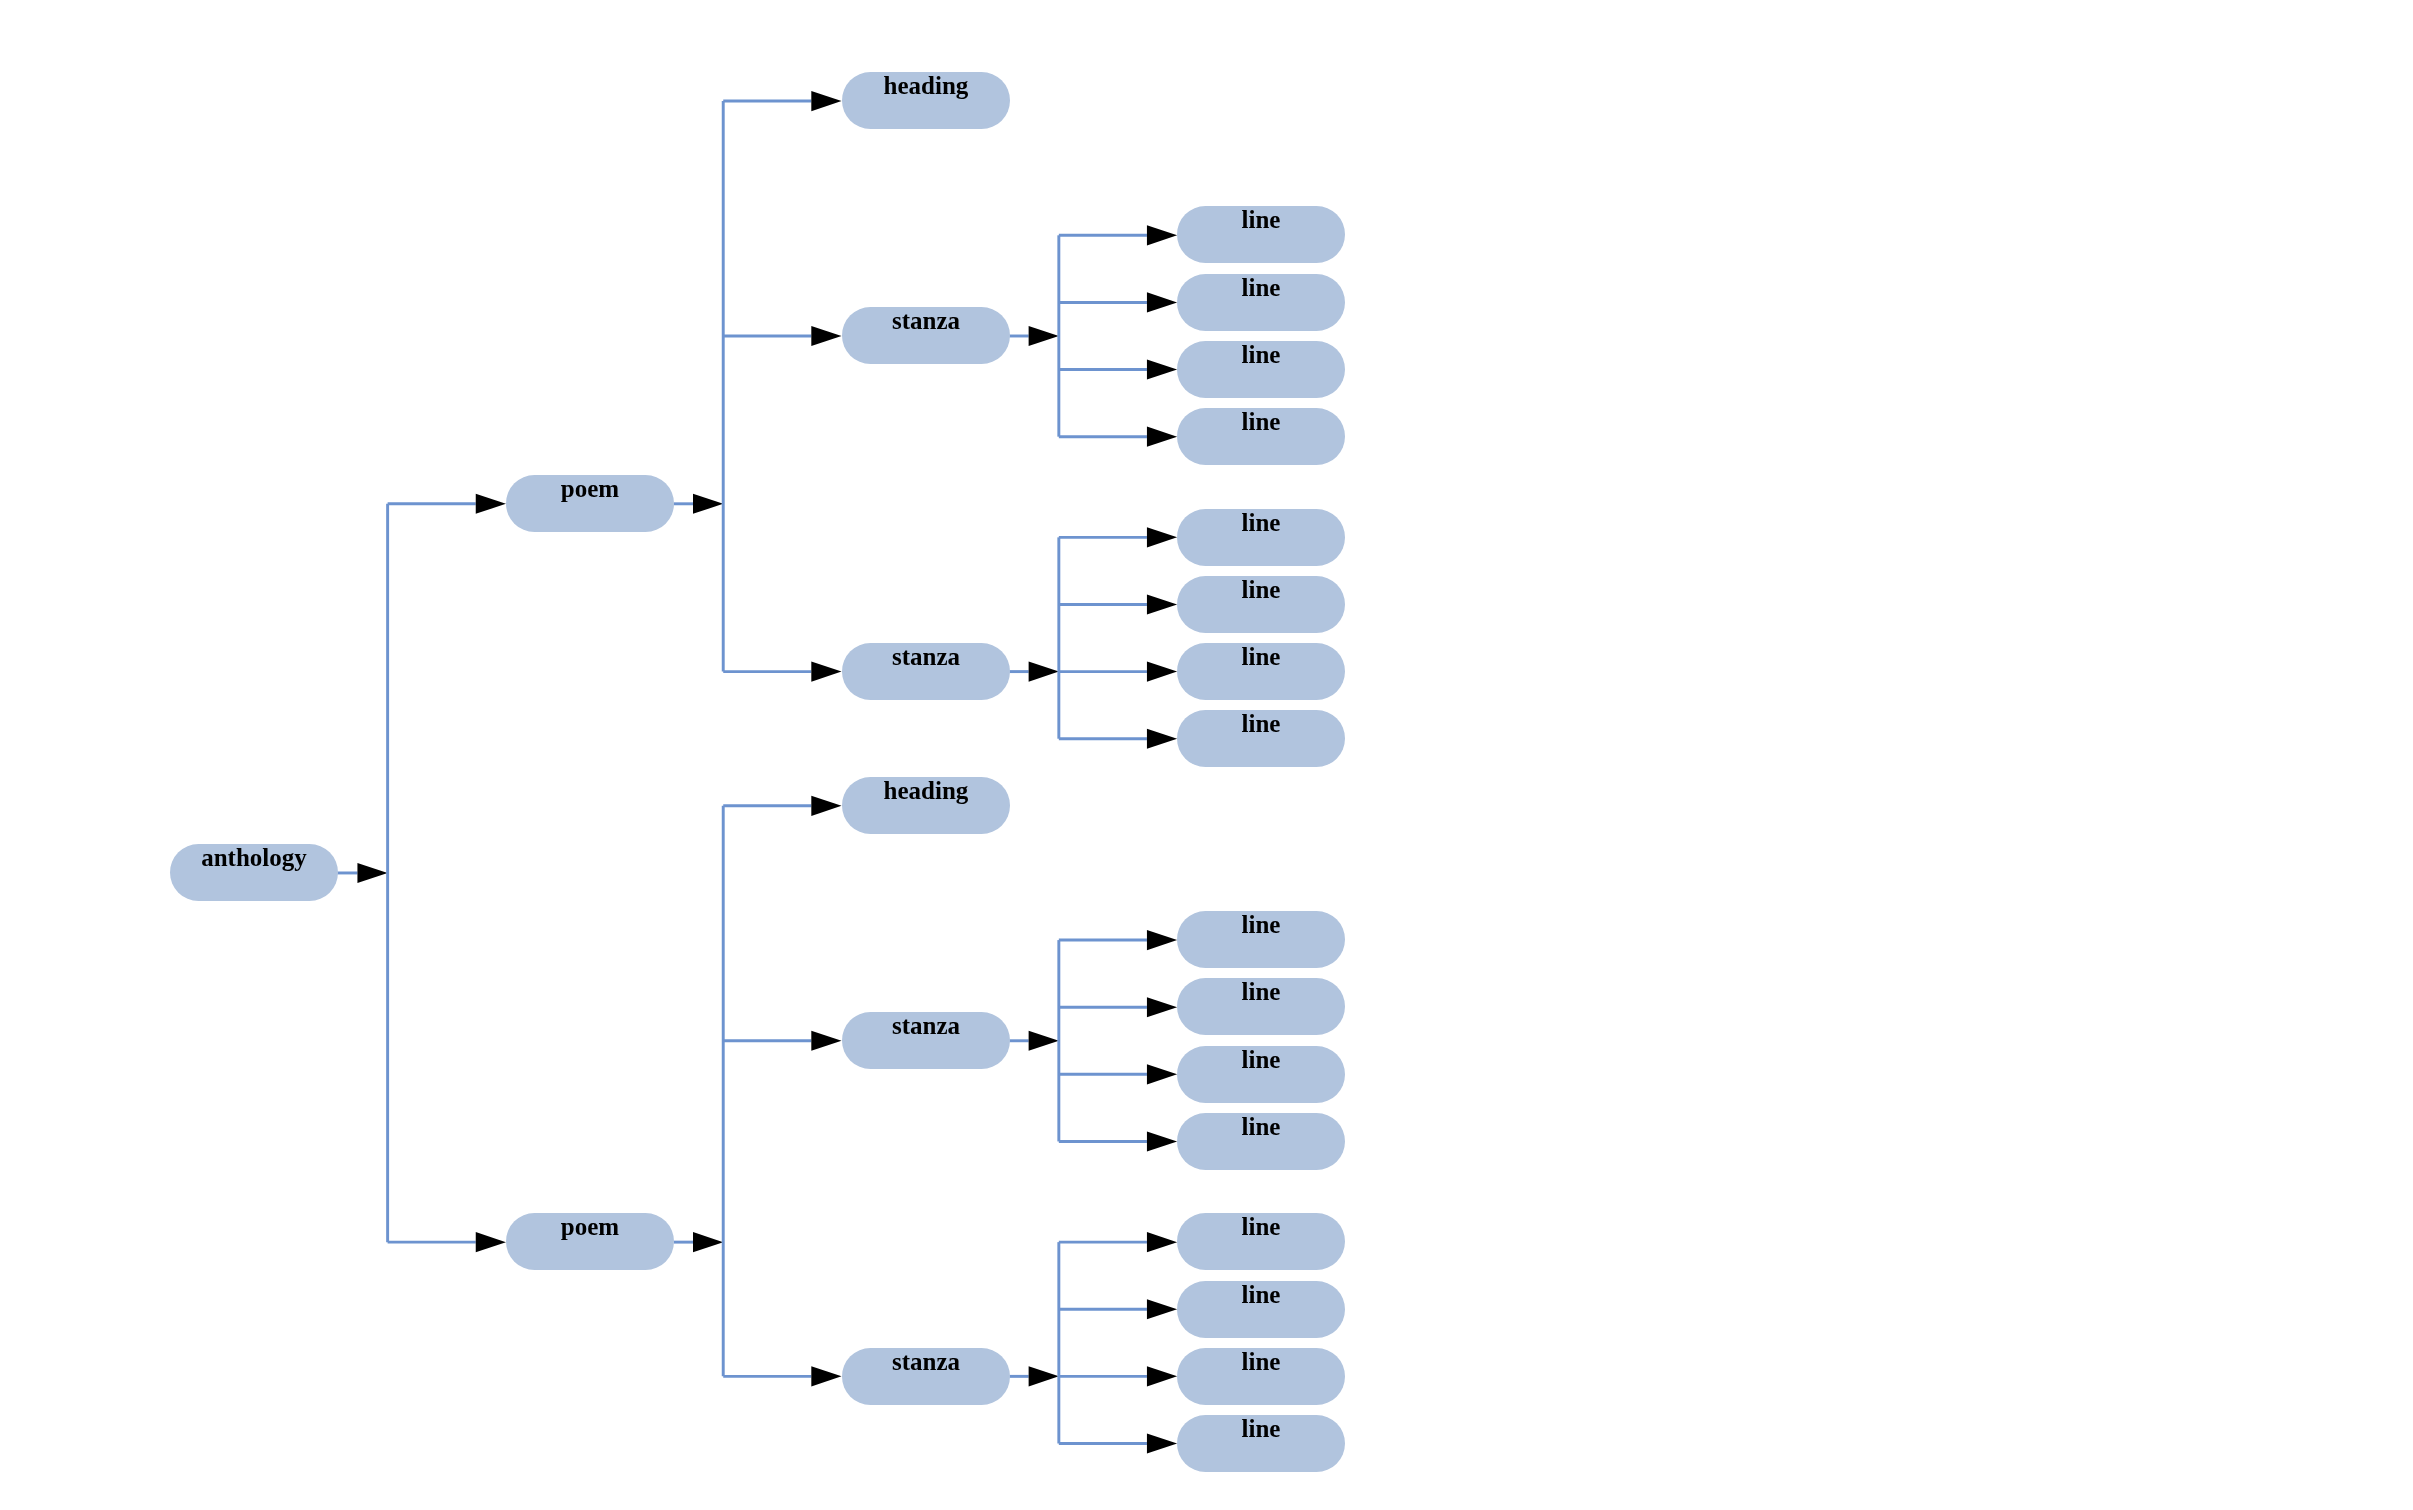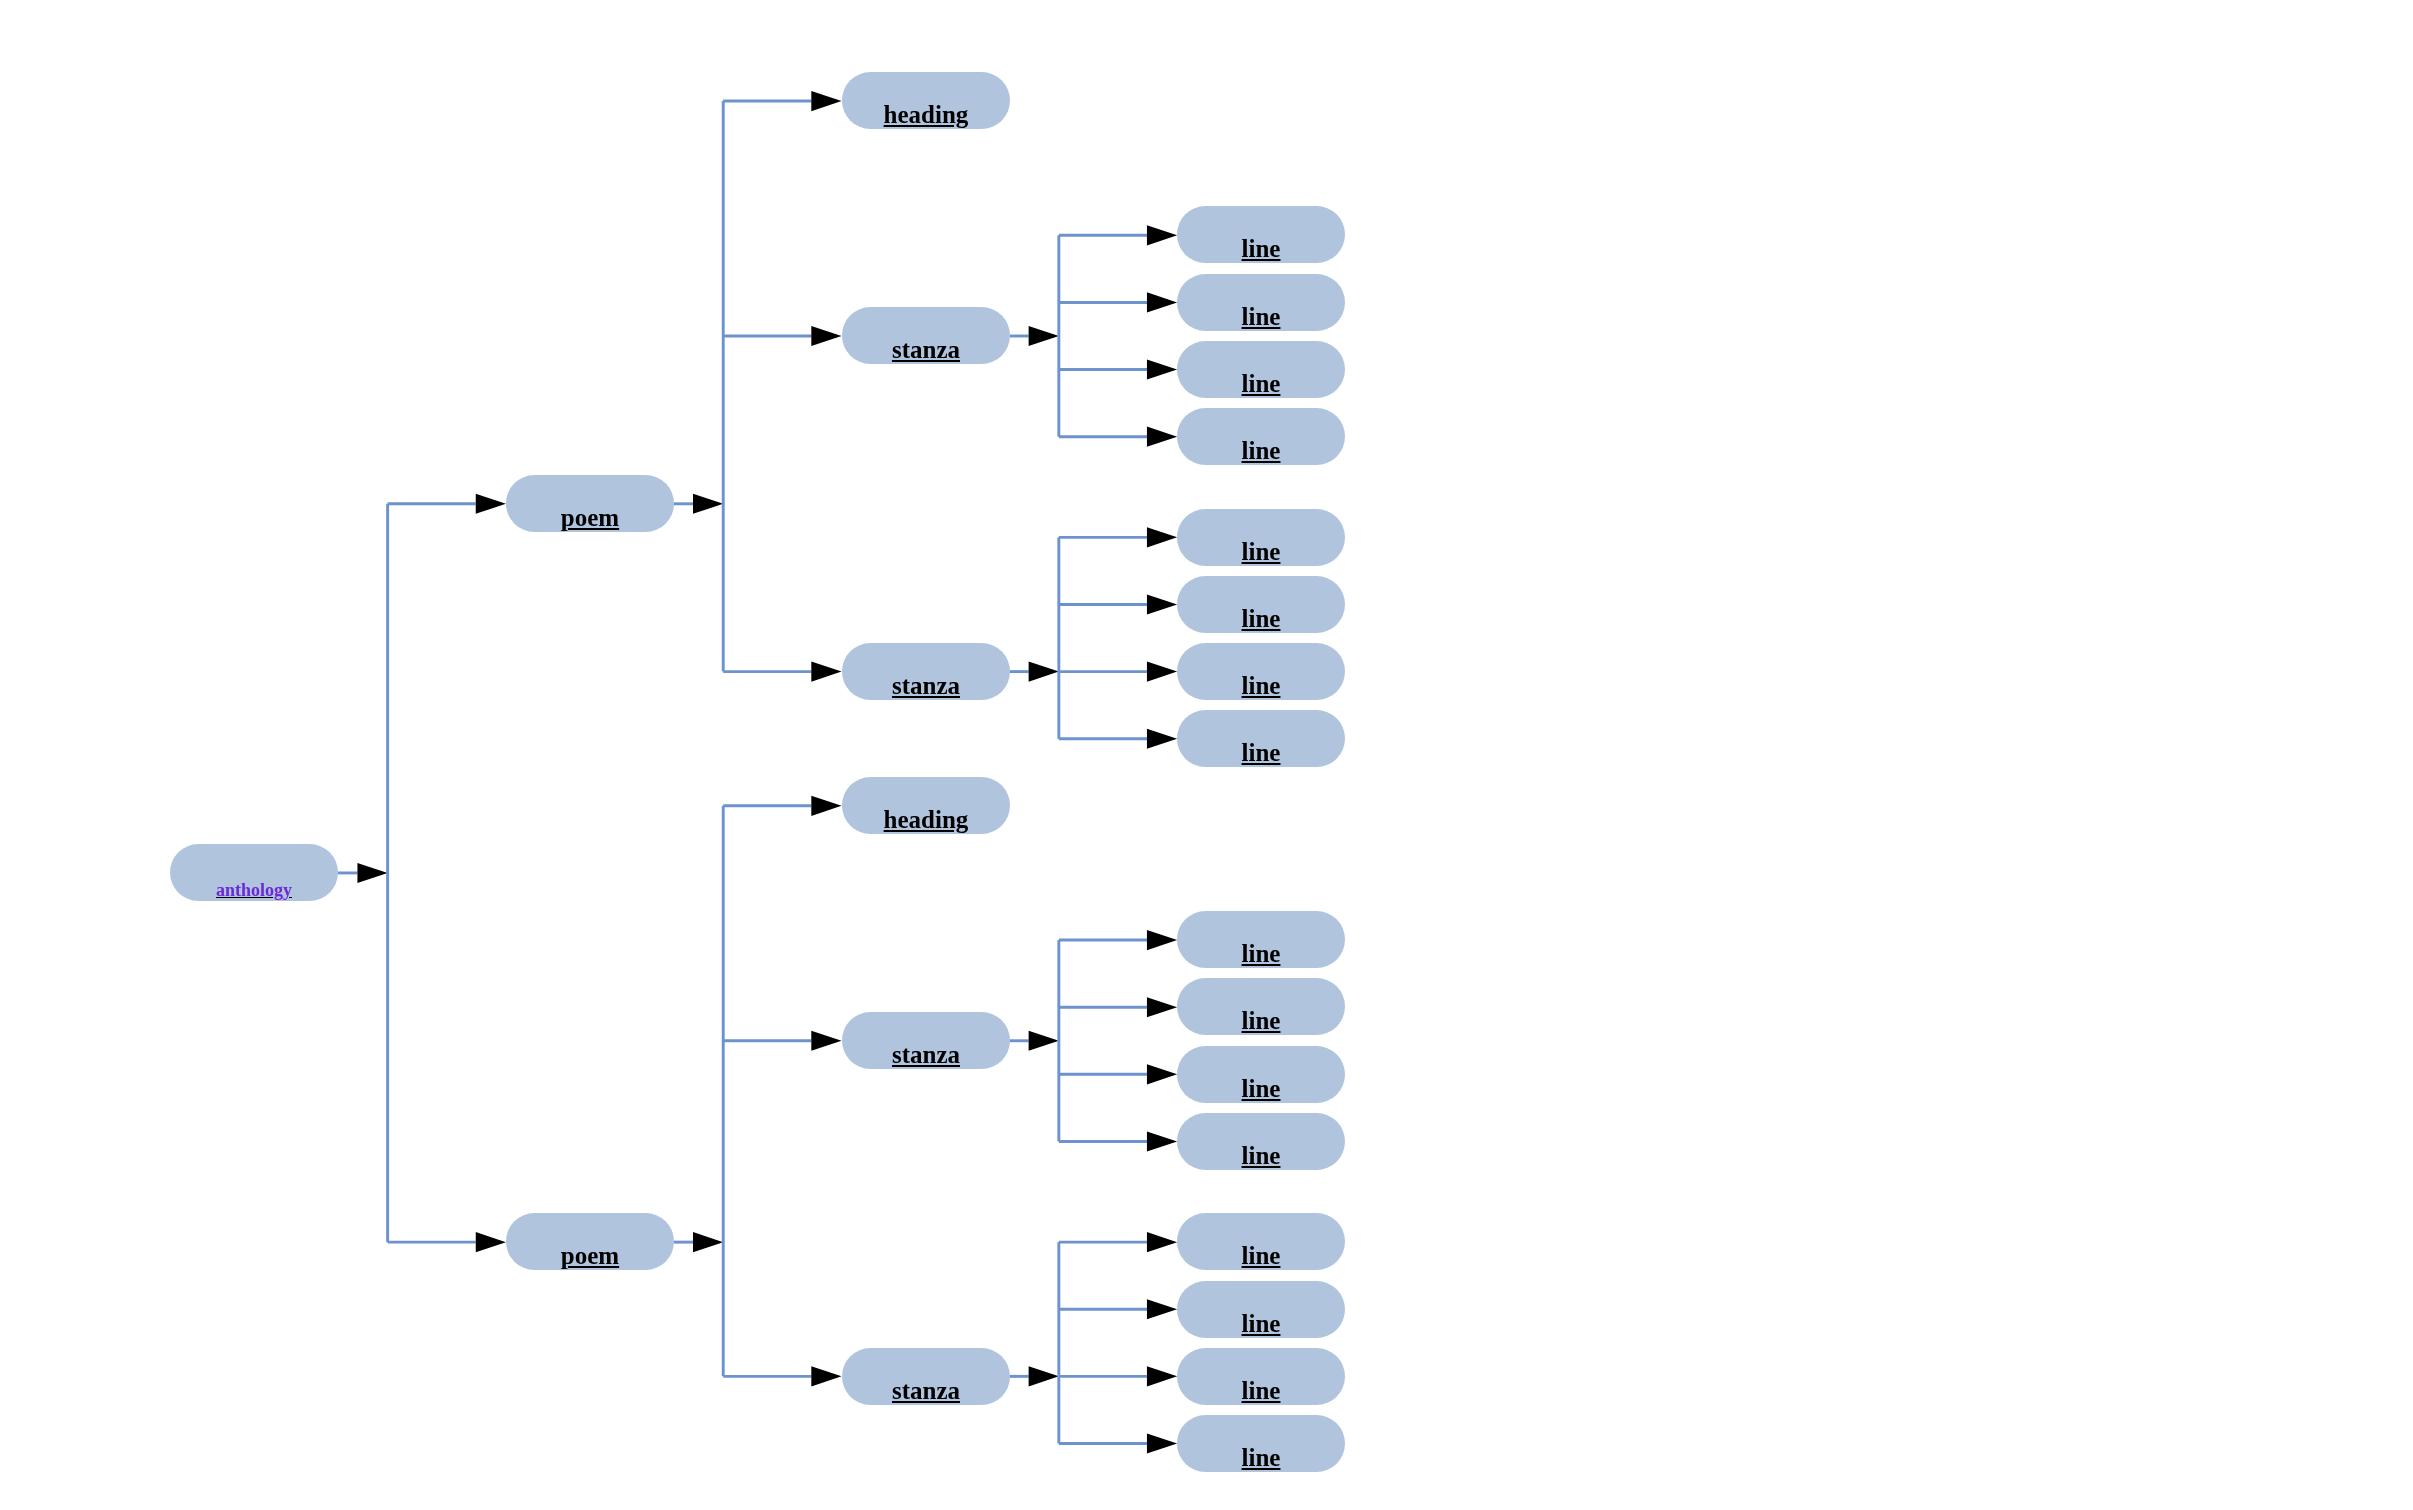--- a/index.html
+++ b/index.html
@@ -19,24 +19,23 @@
     position: absolute;
     left: 0;
     top: 0;
     width: 2413px;
     height: 1511px;
     display: block;
   }
   .node {
     position: absolute;
     display: flex;
-    align-items: flex-end;
+    align-items: flex-start;
     justify-content: center;
     box-sizing: border-box;
-    text-decoration: underline;
   }
   .node-label {
     font-weight: bold;
     white-space: nowrap;
   }
 </style>
 </head>
 <body>
 
 <div id="canvas">
@@ -106,21 +105,21 @@
       <polygon points="1403,1480 1367,1468 1367,1492" fill="#000000"></polygon>
       <line x1="1262" y1="1560" x2="1367" y2="1560" stroke="#6d93cf" stroke-width="3.5"></line>
       <polygon points="1403,1560 1367,1548 1367,1572" fill="#000000"></polygon>
       <line x1="1262" y1="1640" x2="1367" y2="1640" stroke="#6d93cf" stroke-width="3.5"></line>
       <polygon points="1403,1640 1367,1628 1367,1652" fill="#000000"></polygon>
       <line x1="1262" y1="1720" x2="1367" y2="1720" stroke="#6d93cf" stroke-width="3.5"></line>
       <polygon points="1403,1720 1367,1708 1367,1732" fill="#000000"></polygon>
     </svg>
   <div id="nodes-layer">
       <div class="node" style="left: 170px; top: 844px; width: 168px; height: 57px; background: rgb(177, 196, 222); border-radius: 28.5px;">
-        <span class="node-label" style="font-size: 18px; color: #6d28d9;">anthology</span>
+        <span class="node-label" style="font-size: 25px; color: #000000;">anthology</span>
       </div>
       <div class="node" style="left: 506px; top: 475px; width: 168px; height: 57px; background: rgb(177, 196, 222); border-radius: 28.5px;">
         <span class="node-label" style="font-size: 25px; color: rgb(0, 0, 0);">poem</span>
       </div>
       <div class="node" style="left: 506px; top: 1213px; width: 168px; height: 57px; background: rgb(177, 196, 222); border-radius: 28.5px;">
         <span class="node-label" style="font-size: 25px; color: rgb(0, 0, 0);">poem</span>
       </div>
       <div class="node" style="left: 842px; top: 72px; width: 168px; height: 57px; background: rgb(177, 196, 222); border-radius: 28.5px;">
         <span class="node-label" style="font-size: 25px; color: rgb(0, 0, 0);">heading</span>
       </div>

